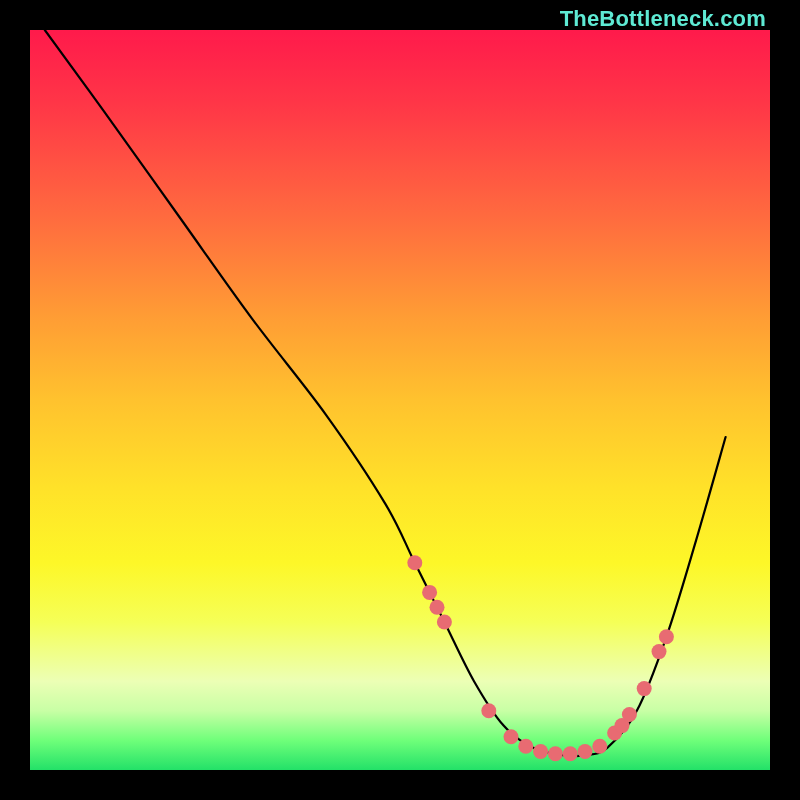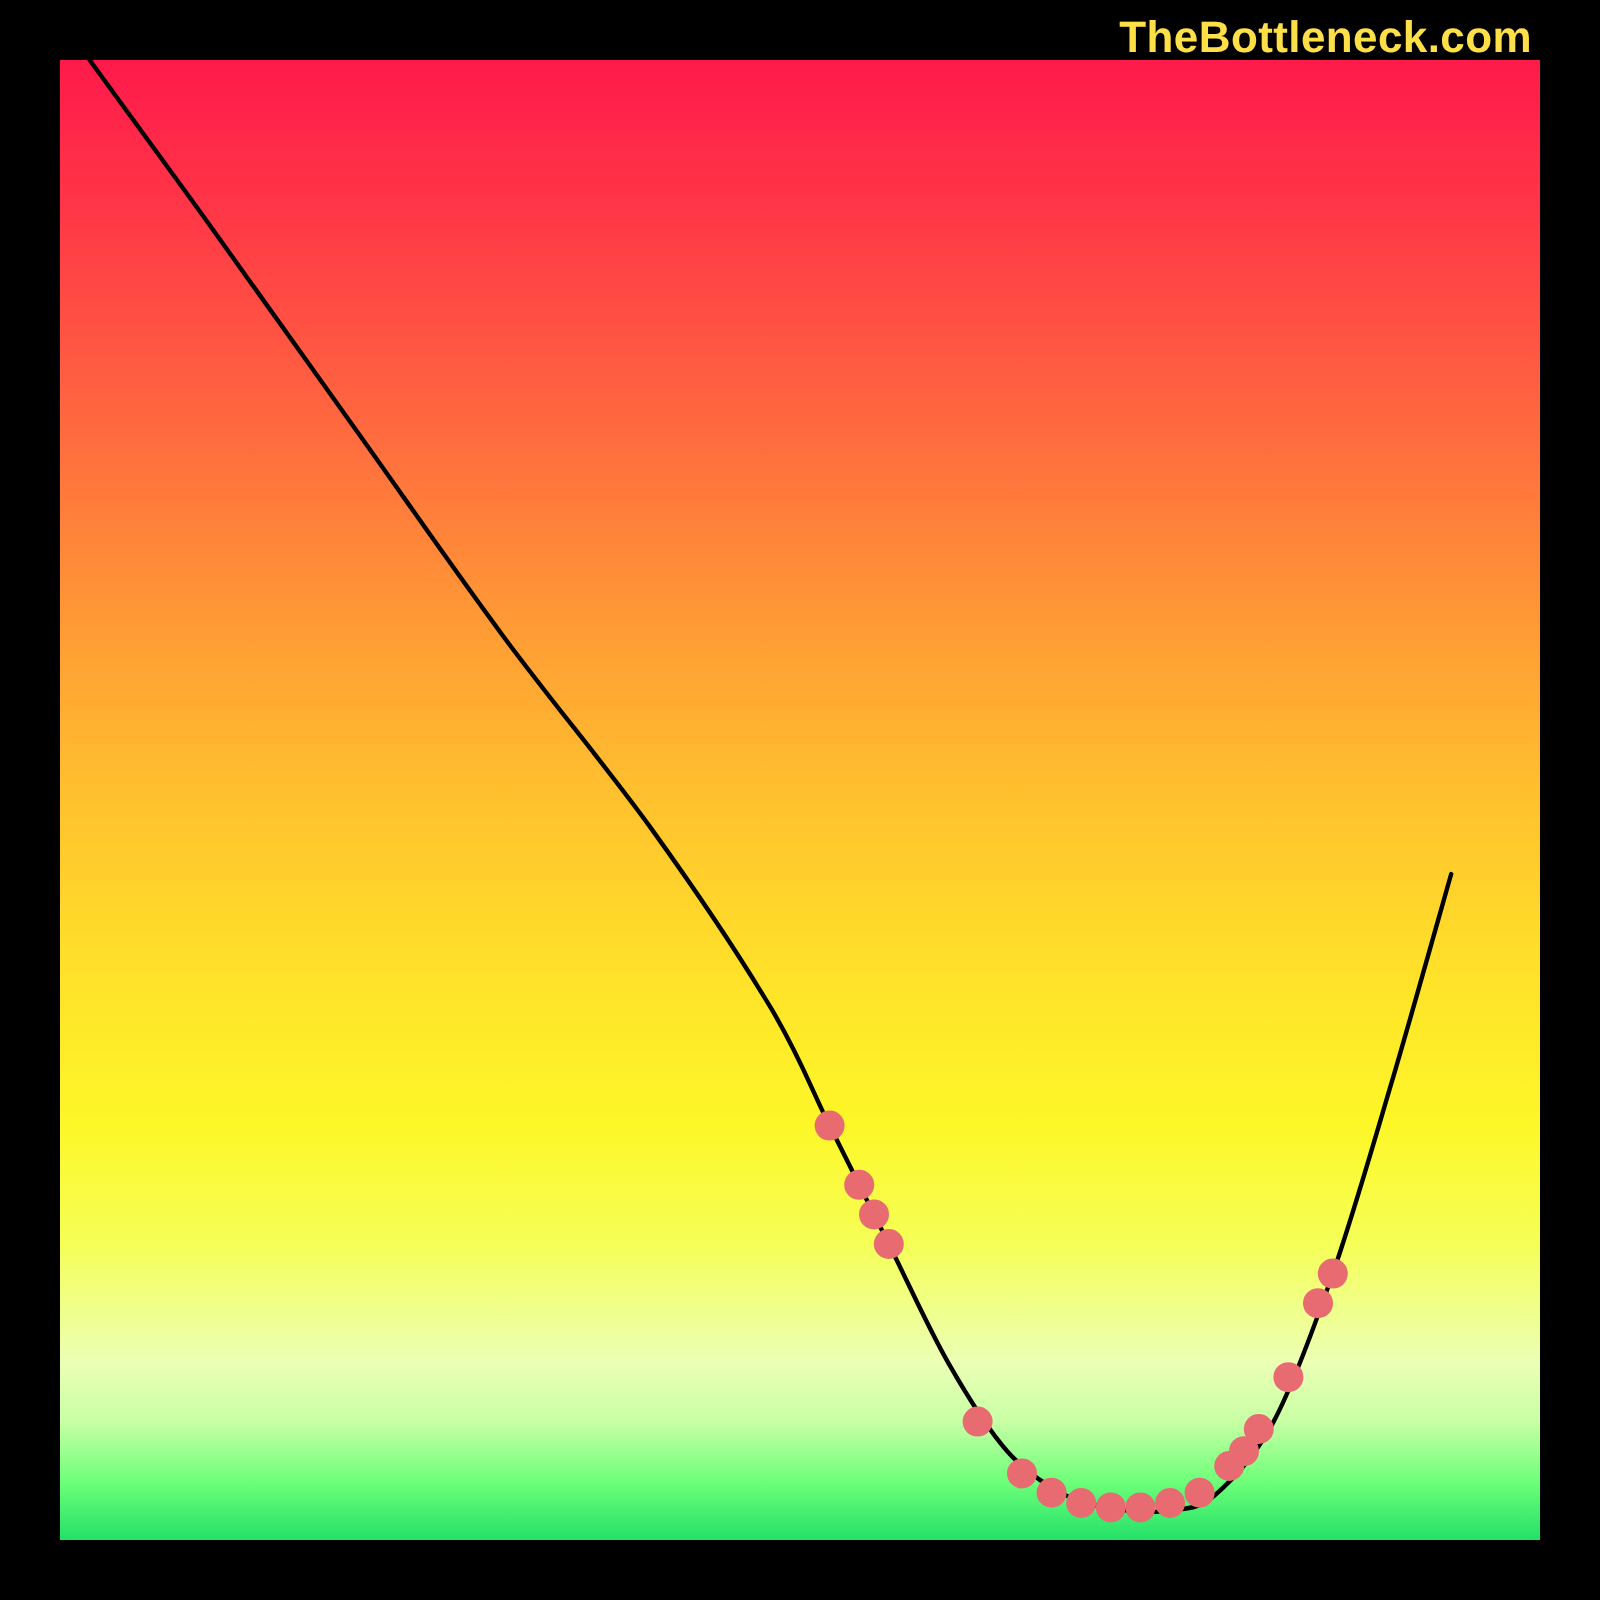--- a/index.html
+++ b/index.html
@@ -39,21 +39,21 @@
     );
     overflow: hidden;
   }
   .watermark {
     position: absolute;
     top: 6px;
     right: 34px;
     font-family: Arial, Helvetica, sans-serif;
     font-size: 22px;
     font-weight: 600;
-    color: #fde047;
+    color: #5eead4;
     letter-spacing: 0.2px;
     user-select: none;
   }
   svg {
     position: absolute;
     inset: 0;
     width: 740px;
     height: 740px;
     display: block;
   }

